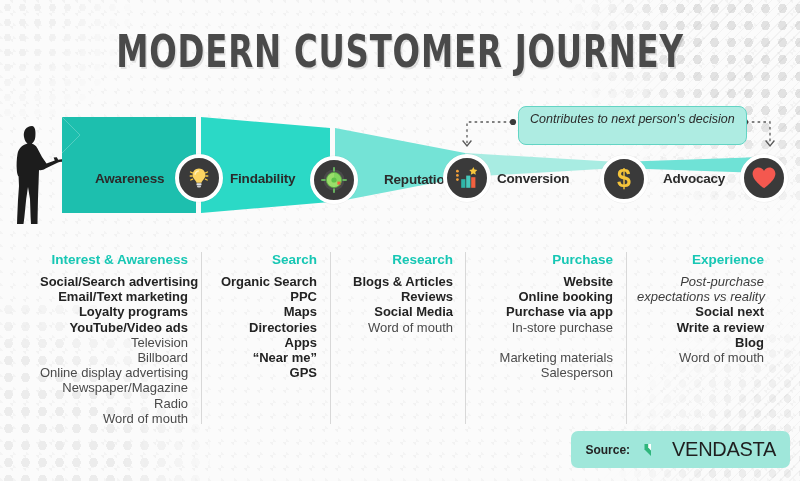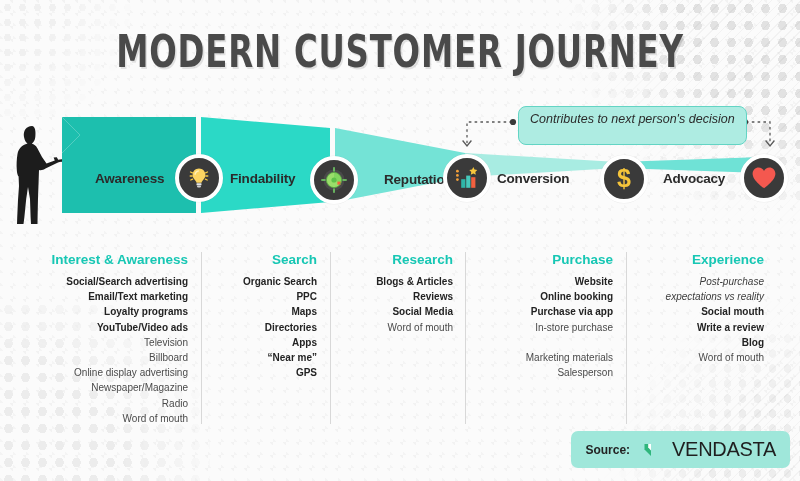--- a/index.html
+++ b/index.html
@@ -109,21 +109,21 @@
   }
 
   
   #columns{position:absolute;left:0;top:252px;width:800px;height:180px;}
   .col{position:absolute;top:0;}
   .col-head{
     color:#17c7b4;font-weight:bold;font-size:13.5px;
     margin-bottom:7px;white-space:nowrap;
     font-family:"Liberation Sans",sans-serif;
   }
-  .col-items{font-size:10px;line-height:15.2px;color:#3c3c3c;}
+  .col-items{font-size:13px;line-height:15.2px;color:#3c3c3c;}
   .col-items div{white-space:nowrap;}
   .it-bold{font-weight:bold;color:#232323;}
   .it-norm{font-weight:normal;color:#4a4a4a;}
   .it-ital{font-style:italic;color:#3c3c3c;font-weight:normal;}
   .it-gap{height:15.2px;}
   .divider{position:absolute;top:0;width:1px;background:#d8d8d8;}
 
   
   #source-badge{
     position:absolute;right:10px;bottom:13px;
@@ -322,21 +322,21 @@
           <div class="it-norm">Marketing materials</div>
           <div class="it-norm">Salesperson</div>
         </div>
     </div>
 
     <div class="col" style="left:637px;width:127px;text-align:right;">
       <div class="col-head">Experience</div>
       <div class="col-items">
           <div class="it-ital">Post-purchase</div>
           <div class="it-ital">expectations vs reality</div>
-          <div class="it-bold">Social mouth</div>
+          <div class="it-bold">Social next</div>
           <div class="it-bold">Write a review</div>
           <div class="it-bold">Blog</div>
           <div class="it-norm">Word of mouth</div>
         </div>
     </div>
   </div>
 
   <div id="source-badge">
     <span>Source:</span>
     <svg width="14" height="14" viewBox="0 0 14 14">

